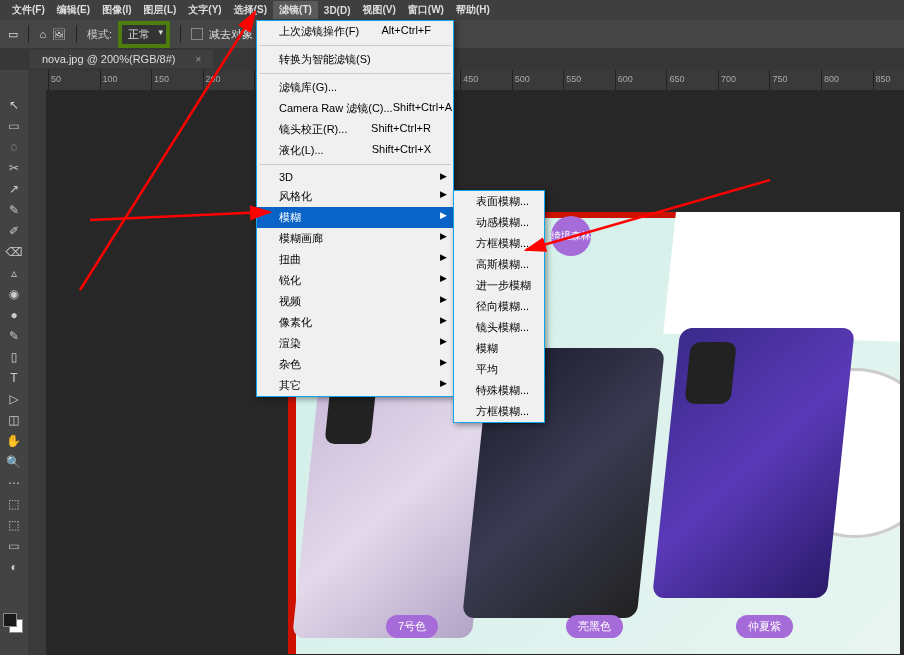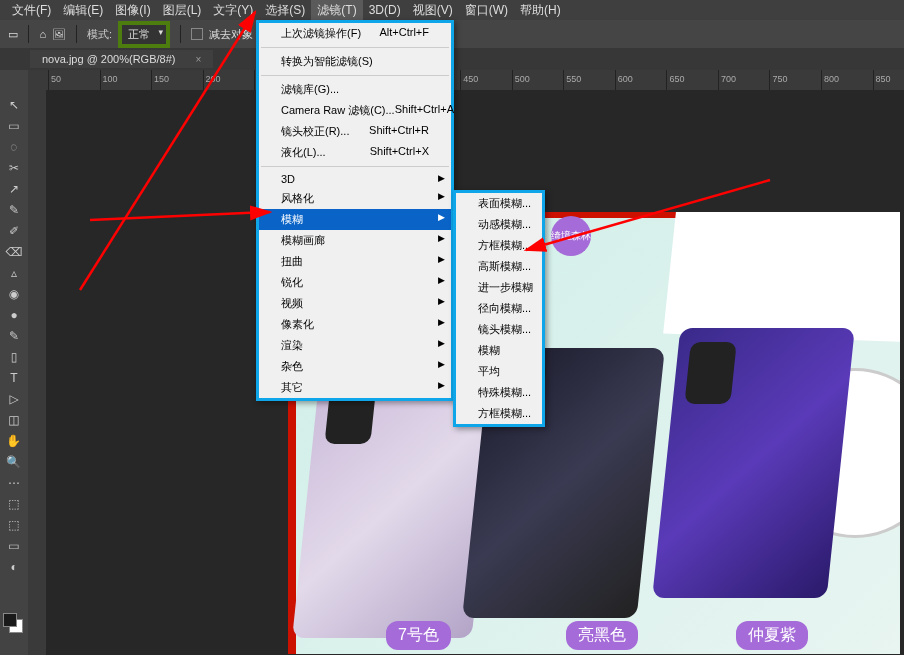--- a/index.html
+++ b/index.html
@@ -1,18 +1,18 @@
 <!DOCTYPE html>
 <html><head>
 <meta charset="utf-8">
 <style>
 * { margin: 0; padding: 0; box-sizing: border-box; font-family: "Microsoft YaHei", sans-serif; }
 body { background: #2a2a2a; width: 904px; height: 655px; overflow: hidden; position: relative; color: #ddd; font-size: 11px; }
 
-.menubar { background: #3f3f3f; height: 20px; display: flex; align-items: center; padding-left: 6px; font-size: 12px; }
+.menubar { background: #3f3f3f; height: 20px; display: flex; align-items: center; padding-left: 6px; font-size: 10px; font-weight: bold; }
 .menubar span { padding: 2px 6px; cursor: default; }
 .menubar span.active { background: #5a5a5a; }
 
 .toolbar { background: #454545; height: 28px; display: flex; align-items: center; padding: 0 8px; font-size: 11px; gap: 6px; }
 .toolbar .sep { width: 1px; height: 18px; background: #222; margin: 0 4px; }
 .toolbar .label { color: #ccc; }
 .toolbar .select { background: #333; padding: 2px 16px 2px 6px; border: 4px solid #4d7c0f; position: relative; }
 .toolbar .select::after { content: "▾"; position: absolute; right: 3px; top: 2px; font-size: 9px; }
 .toolbar .chk { width: 12px; height: 12px; border: 1px solid #888; display: inline-block; vertical-align: middle; }
 .toolbar .btn { background: #333; padding: 2px 8px; border: 1px solid #111; }
@@ -40,26 +40,26 @@
 .phone { position: absolute; border-radius: 12px; transform: skew(-4deg,-2deg) rotate(2deg); }
 .ph1 { left: 10px; top: 150px; width: 180px; height: 270px; background: linear-gradient(135deg,#c9b8d8,#e2d9ea,#b3a4c7); }
 .ph2 { left: 180px; top: 130px; width: 175px; height: 270px; background: linear-gradient(135deg,#1a1a2a,#3a3a52,#222); }
 .ph3 { left: 370px; top: 110px; width: 175px; height: 270px; background: linear-gradient(135deg,#3a2a8a,#5a3ab8,#2a1a6a); }
 .cam { position: absolute; left: 12px; top: 14px; width: 46px; height: 62px; background: #222; border-radius: 10px; }
 .box { position: absolute; right: -30px; top: -10px; width: 260px; height: 130px; background: #fff; transform: skew(-6deg,2deg); }
 .plate { position: absolute; right: -40px; top: 150px; width: 170px; height: 170px; background: #fff; border-radius: 50%; border: 3px solid #ccc; }
 
 .tag { position: absolute; background: #a56bd8; color: #fff; border-radius: 50%; width: 40px; height: 40px; display: flex; align-items: center; justify-content: center; font-size: 10px; }
 .tag1 { left: 255px; top: -2px; }
-.badge { position: absolute; bottom: 4px; background: #a56bd8; color: #fff; padding: 4px 12px; border-radius: 12px; font-size: 16px; }
+.badge { position: absolute; bottom: 16px; background: #a56bd8; color: #fff; padding: 4px 12px; border-radius: 12px; font-size: 11px; }
 .b1 { left: 90px; }
 .b2 { left: 270px; }
 .b3 { left: 440px; }
 
-.menu { position: absolute; background: #f0f0f0; color: #000; font-size: 11px; border: 3px solid #0ea5e9; box-shadow: 2px 2px 6px rgba(0,0,0,0.4); }
+.menu { position: absolute; background: #f0f0f0; color: #000; font-size: 11px; border: 1px solid #0ea5e9; box-shadow: 2px 2px 6px rgba(0,0,0,0.4); }
 .menu .mi { display: flex; justify-content: space-between; padding: 3px 22px 3px 22px; position: relative; white-space: nowrap; }
 .menu .mi.hl { background: #0a64c8; color: #fff; }
 .menu .mi .arr { position: absolute; right: 6px; font-size: 9px; }
 .menu .msep { height: 1px; background: #ccc; margin: 3px 2px; }
 .menu1 { left: 256px; top: 20px; width: 198px; }
 .menu2 { left: 453px; top: 190px; width: 92px; }
 
 .arrow-red { position: absolute; pointer-events: none; }
 </style>
 </head>

